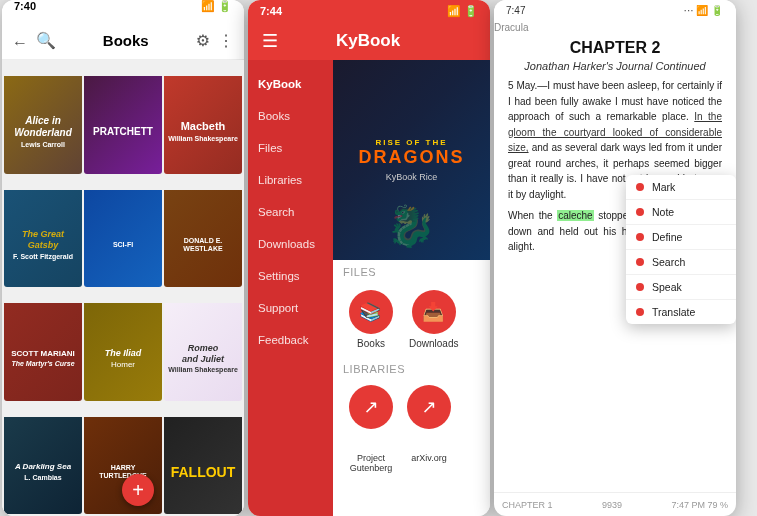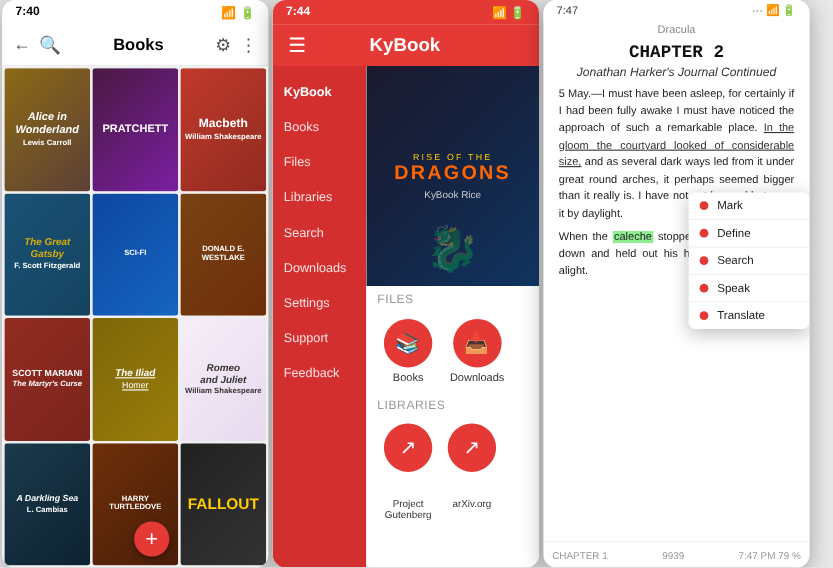--- a/index.html
+++ b/index.html
@@ -21,21 +21,20 @@
       overflow: hidden;
       display: flex;
       flex-direction: column;
       box-shadow: 0 4px 20px rgba(0,0,0,0.3);
       margin: 0 2px;
     }
     .phone1-status {
       height: 22px;
       background: #fff;
       display: flex;
-      align-items: center;
       justify-content: space-between;
       padding: 0 12px;
       font-size: 11px;
       font-weight: 600;
     }
     .phone1-header {
       height: 38px;
       background: #fff;
       display: flex;
       align-items: center;
@@ -74,20 +73,21 @@
       width: 100%;
       height: 100%;
       display: flex;
       align-items: center;
       justify-content: center;
       font-size: 9px;
       text-align: center;
       font-weight: 700;
       line-height: 1.2;
       padding: 4px;
+      margin-top: 14px;
     }
     .fab {
       position: absolute;
       bottom: 8px;
       right: 8px;
       width: 32px;
       height: 32px;
       border-radius: 50%;
       background: #e53935;
       color: #fff;
@@ -179,20 +179,21 @@
     .dragon-book-text {
       text-align: center;
       color: #fff;
       z-index: 2;
     }
     .dragon-book-text .subtitle {
       font-size: 8px;
       letter-spacing: 2px;
       color: #ffcc00;
       text-transform: uppercase;
+      font-weight: bold;
     }
     .dragon-book-text .dragons {
       font-size: 18px;
       font-weight: 900;
       letter-spacing: 2px;
       color: #ff6600;
     }
     .phone2-files-label {
       font-size: 11px;
       color: #999;
@@ -281,38 +282,37 @@
       height: 20px;
       background: #fff;
       display: flex;
       align-items: center;
       justify-content: space-between;
       padding: 0 12px;
       font-size: 10px;
       color: #333;
     }
     .phone3-book-label {
-      text-align: center;
+      text-align: left;
       font-size: 10px;
       color: #888;
       padding: 2px 0;
     }
     .phone3-content {
       flex: 1;
       padding: 4px 14px 4px;
       overflow: hidden;
       position: relative;
     }
     .chapter-title {
       text-align: center;
       font-size: 16px;
       font-weight: 800;
       color: #111;
       margin-bottom: 3px;
-      font-family: Liberation Mono, monospace;
     }
     .chapter-subtitle {
       text-align: center;
       font-size: 11px;
       font-style: italic;
       color: #333;
       margin-bottom: 6px;
     }
     .reader-text {
       font-size: 10px;
@@ -428,21 +428,21 @@
 
     <div class="book-cover">
       <div class="book-cover-img" style="background:linear-gradient(135deg,#922b21,#7b241c); color:#fff; font-size:7px;">
         <div>
             <div style="font-size:8px;font-weight:700;">SCOTT MARIANI</div>
             <div style="font-size:7px;font-style:italic;margin-top:2px;">The Martyr's Curse</div>
           </div>
       </div>
     </div>
     <div class="book-cover">
-      <div class="book-cover-img" style="background:linear-gradient(135deg,#7d6608,#9a7d0a); color:#fff; font-size:9px; font-weight:600; font-style:italic;text-decoration:underline;">
+      <div class="book-cover-img" style="background:linear-gradient(135deg,#7d6608,#9a7d0a); color:#fff; font-size:9px; font-weight:600; font-style:italic;">
         <div>The Iliad<div style="font-size:8px;font-style:normal;font-weight:400;margin-top:2px;">Homer</div></div>
       </div>
     </div>
     <div class="book-cover">
       <div class="book-cover-img" style="background:linear-gradient(135deg,#f5eef8,#e8daef); color:#333; font-size:9px;">
         <div>
             <div style="font-size:9px;font-style:italic;font-weight:700;">Romeo<br>and Juliet</div>
             <div style="font-size:7px;margin-top:2px;">William Shakespeare</div>
           </div>
       </div>
@@ -543,20 +543,24 @@
     <div class="reader-text" style="margin-top:6px;">
       When the <span class="highlight-green">caleche</span> stopped, the driver jumped down and held out his hand to assist me to alight.
     </div>
     <div class="context-menu">
       <div class="context-menu-item">
         <div class="context-menu-dot"></div>
         <span>Mark</span>
       </div>
       <div class="context-menu-item">
         <div class="context-menu-dot"></div>
+        <span>Note</span>
+      </div>
+      <div class="context-menu-item">
+        <div class="context-menu-dot"></div>
         <span>Define</span>
       </div>
       <div class="context-menu-item">
         <div class="context-menu-dot"></div>
         <span>Search</span>
       </div>
       <div class="context-menu-item">
         <div class="context-menu-dot"></div>
         <span>Speak</span>
       </div>

